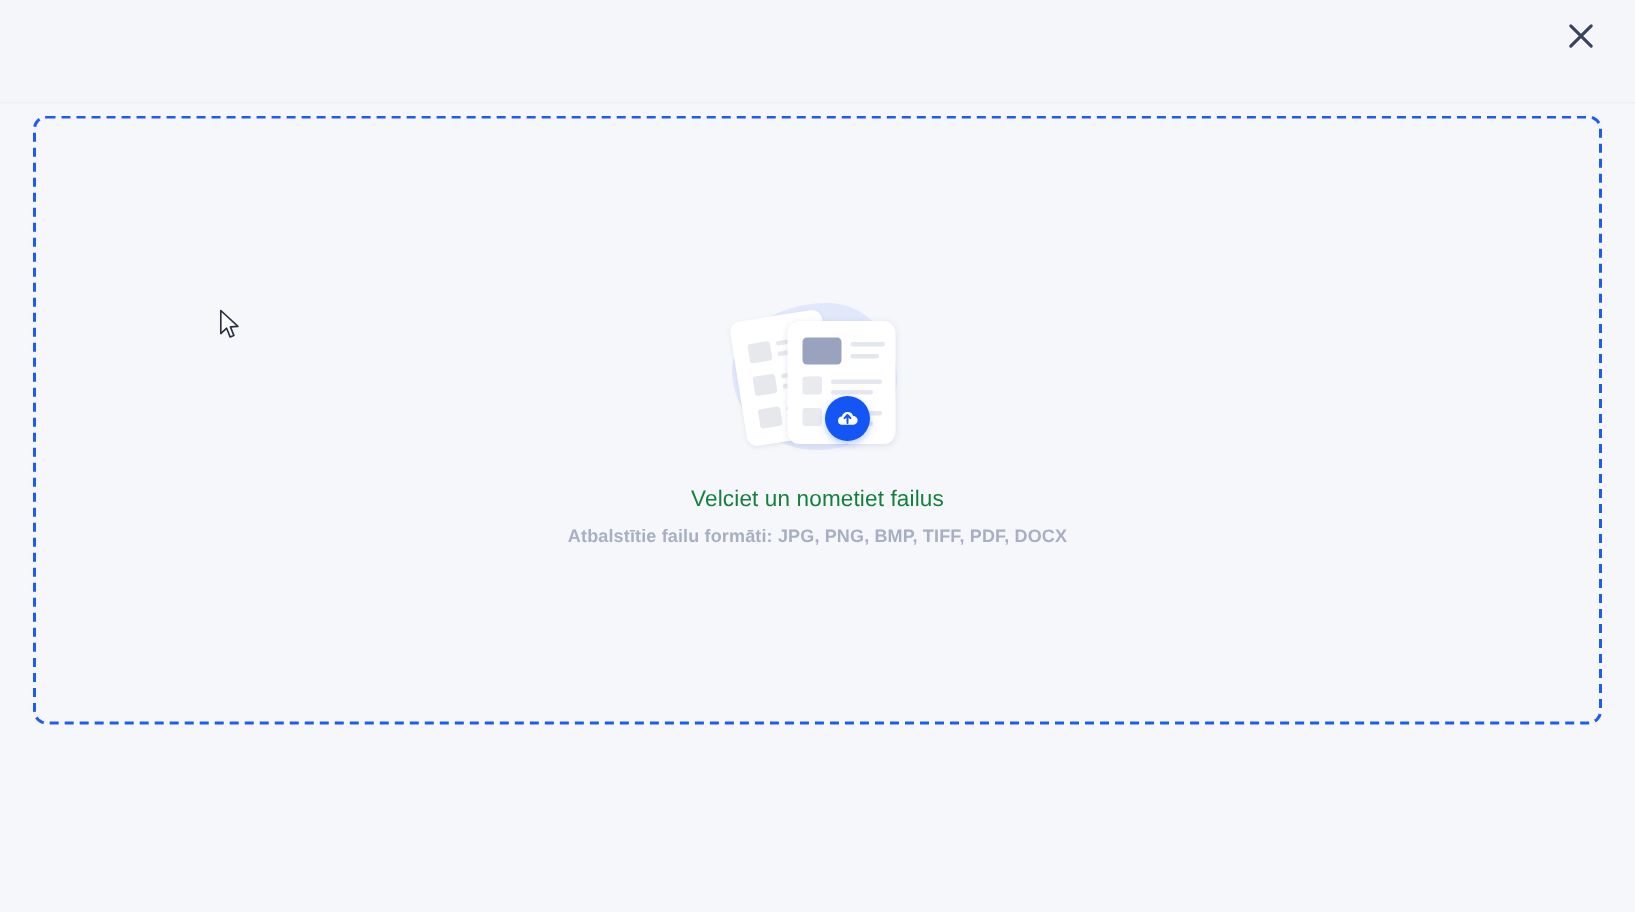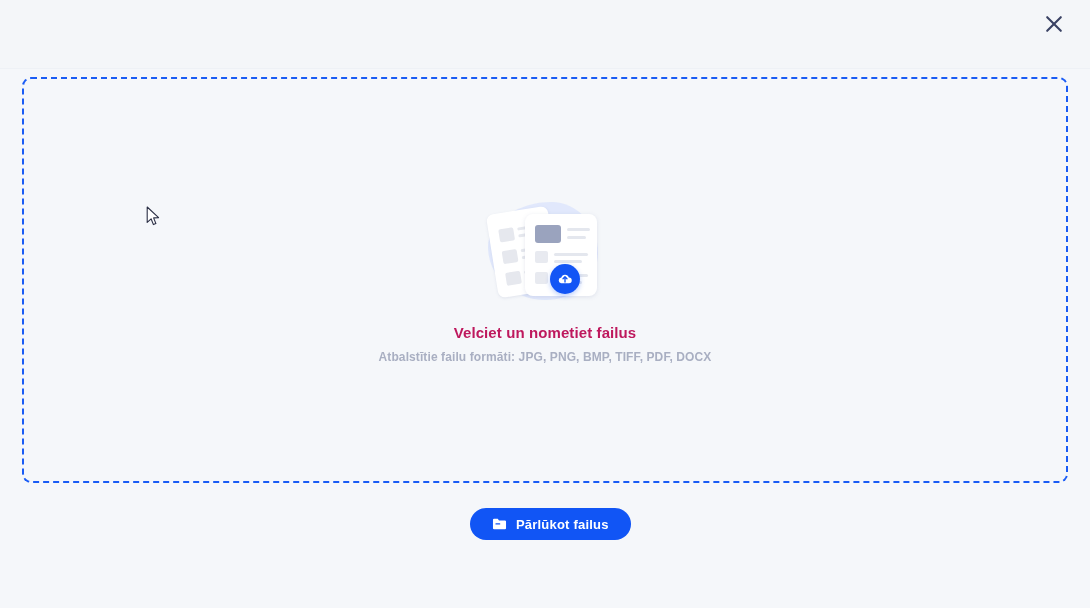--- a/index.html
+++ b/index.html
@@ -159,22 +159,22 @@
     display: flex;
     align-items: center;
     justify-content: center;
     box-shadow: 0 2px 5px rgba(19,85,245,.3);
   }
   .cloud-badge svg { display: block; }
 
   
   #dropzone-title {
     font-size: 15px;
-    font-weight: 700;
-    color: #be185d;
+    font-weight: 400;
+    color: #15803d;
     letter-spacing: .1px;
     margin: 0 0 9px 0;
   }
   #dropzone-subtitle {
     font-size: 12px;
     font-weight: 700;
     color: #a9afc2;
     letter-spacing: .1px;
     margin: 0;
   }
@@ -258,29 +258,20 @@
           <path d="M5.6 14.6 A3.1 3.1 0 0 1 5.9 8.45 A4.3 4.3 0 0 1 14.2 8.2 A3.2 3.2 0 0 1 14.4 14.6 Z" fill="#ffffff"></path>
           <path d="M10 13.4 L10 7.6 M7.8 9.7 L10 7.4 L12.2 9.7" stroke="#1355f5" stroke-width="1.5" stroke-linecap="round" stroke-linejoin="round" fill="none"></path>
         </svg>
       </div>
     </div>
 
     <p id="dropzone-title">Velciet un nometiet failus</p>
     <p id="dropzone-subtitle">Atbalstītie failu formāti: JPG, PNG, BMP, TIFF, PDF, DOCX</p>
   </div>
 
-  <button id="browse-button">
-    <span>
-      <svg width="15" height="14" viewBox="0 0 16 15">
-        <path d="M1 3.2 A1.2 1.2 0 0 1 2.2 2 H6.1 L7.5 3.7 H13.8 A1.2 1.2 0 0 1 15 4.9 V12 A1.2 1.2 0 0 1 13.8 13.2 H2.2 A1.2 1.2 0 0 1 1 12 Z" fill="#ffffff"></path>
-        <rect x="3.6" y="6.6" width="5.2" height="1.5" rx="0.6" fill="#1155f5"></rect>
-      </svg>
-    </span>
-    <span>Pārlūkot failus</span>
-  </button>
 
   <div id="mouse-cursor">
     <svg width="16" height="22" viewBox="0 0 16 22">
       <path d="M1.2 1 L1.2 16.4 L5.1 12.8 L7.4 18.6 L9.9 17.6 L7.6 11.9 L12.6 11.6 Z" fill="#ffffff" stroke="#2b2f45" stroke-width="1.1" stroke-linejoin="round"></path>
     </svg>
   </div>
 
 </div>
 
 </body></html>

